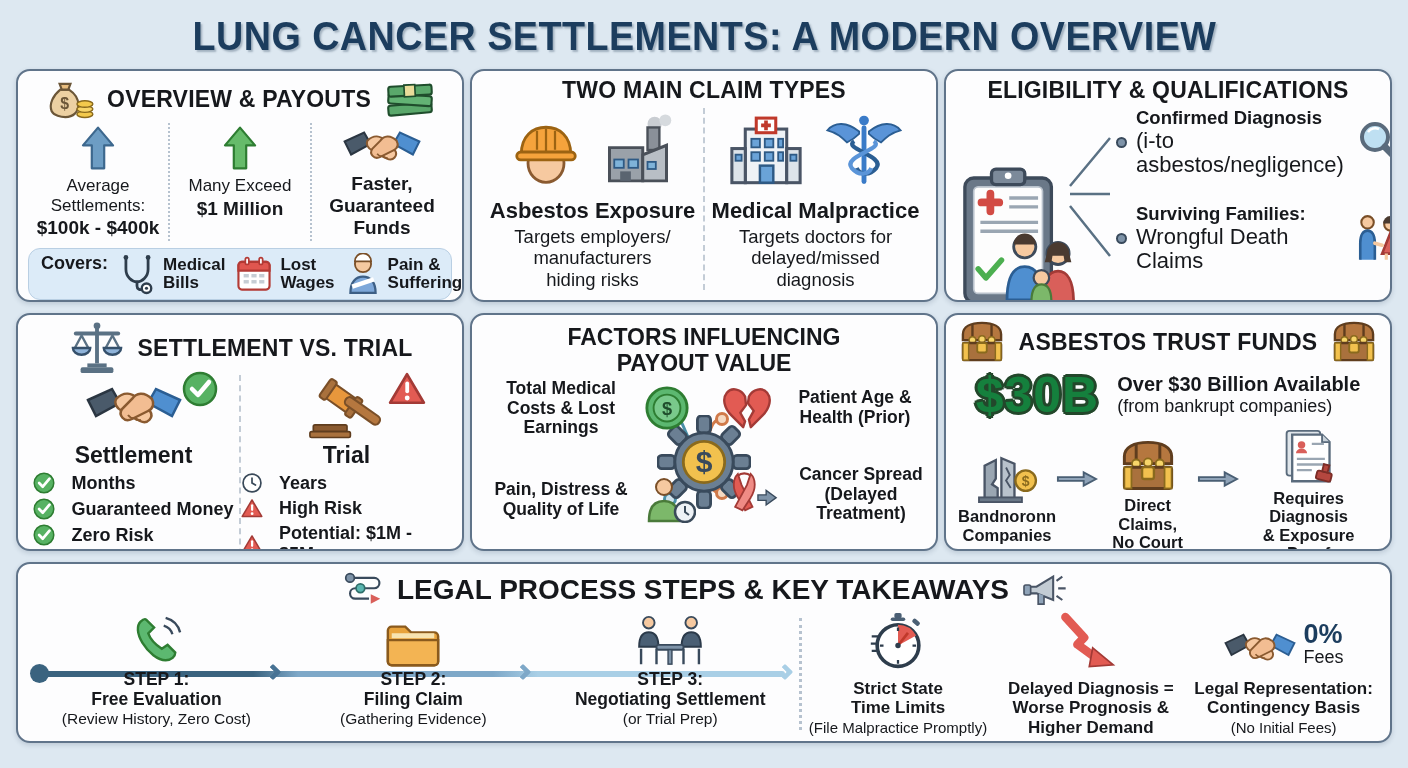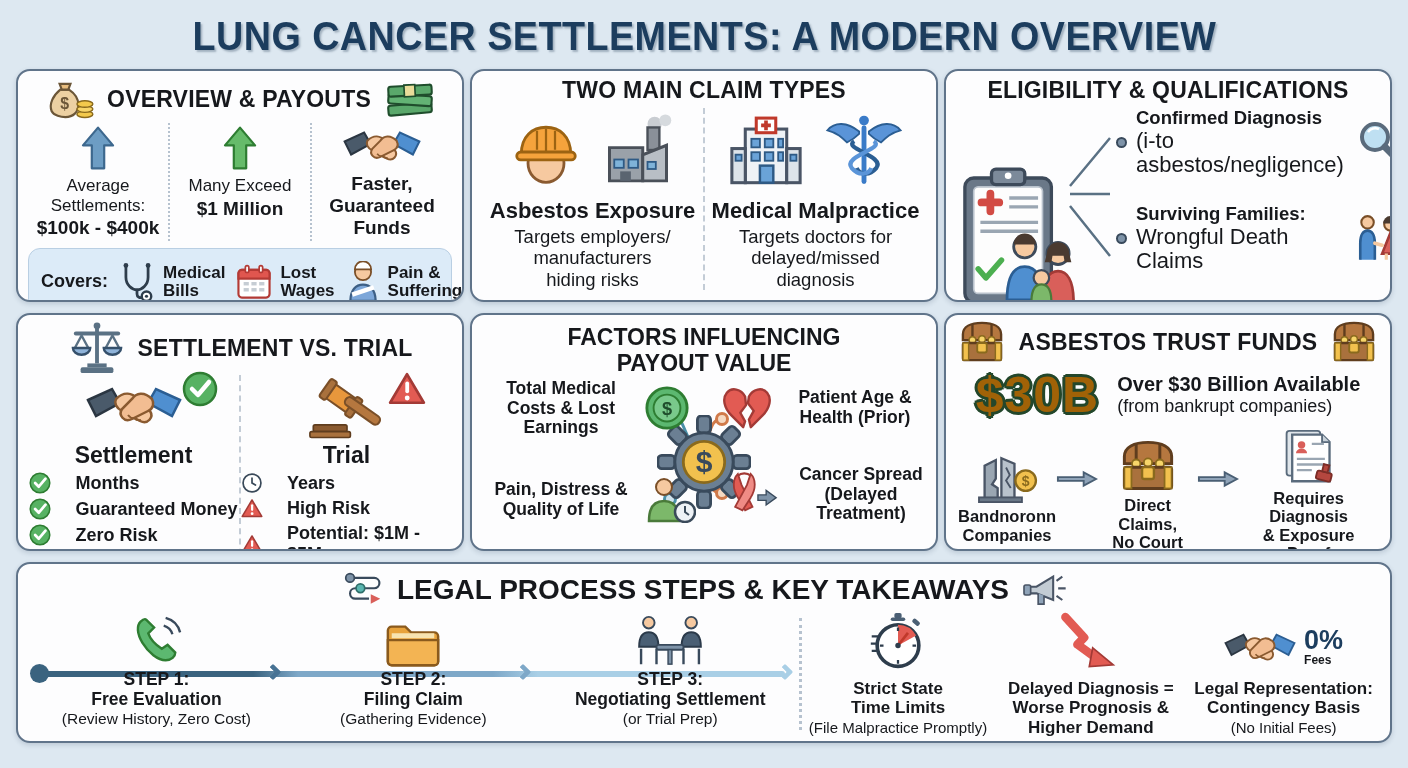--- a/index.html
+++ b/index.html
@@ -11,21 +11,21 @@
 .grid{display:grid;margin:0 16px;grid-template-columns:448px 468px 448px;grid-template-rows:233px 238px 181px;gap:11px 6px}
 .panel{background:#fdfdfe;border:2.5px solid #60748a;border-radius:14px;padding:6px 10px;box-shadow:0 2px 5px rgba(40,60,90,.18);position:relative;overflow:hidden}
 .ph{display:flex;align-items:center;justify-content:center;gap:12px}
 .ph h2{font-size:23px;font-weight:800;letter-spacing:.2px}
 
 .ov-cols{display:flex;margin-top:2px}
 .ov-col{flex:1;display:flex;flex-direction:column;align-items:center;text-align:center;padding:2px 4px}
 .ov-col+.ov-col{border-left:2px dotted #b6c2cf}
 .ov-col .t{font-size:17px;line-height:1.15;margin-top:5px}
 .ov-col .b{font-size:19px;font-weight:800;line-height:1.15;margin-top:2px}
-.covers{display:flex;align-items:center;gap:10px;background:#dcebf8;border:1.5px solid #b9cfe3;border-radius:12px;margin-top:7px;padding:12px 12px}
+.covers{display:flex;gap:10px;background:#dcebf8;border:1.5px solid #b9cfe3;border-radius:12px;margin-top:7px;padding:4px 12px}
 .cov-label{font-size:18px;font-weight:800}
 .cov-item{display:flex;align-items:center;gap:7px;flex:1;justify-content:center}
 .cov-t{font-size:17px;font-weight:600;line-height:1.08;text-align:left}
 
 .cl-body{display:flex;margin-top:4px}
 .cl-half{flex:1;text-align:center;padding:0 6px}
 .cl-half.first{border-right:2px dashed #c3ccd6}
 .cl-icons{display:flex;justify-content:center;gap:18px;align-items:flex-end;height:82px}
 .cl-h{font-size:22px;font-weight:800;margin-top:8px}
 .cl-d{font-size:18.5px;line-height:1.16;margin-top:2px}
@@ -41,31 +41,31 @@
 .el-n{font-size:22px;line-height:1.12}
 .el-icon{flex:none;width:52px;display:flex;justify-content:center}
 
 .sv-body{display:flex}
 .sv-half{flex:1;display:flex;flex-direction:column;align-items:center;padding-top:4px}
 .sv-half.first{border-right:2px dashed #c3ccd6}
 .sv-iconwrap{position:relative;height:58px;display:flex;align-items:center}
 .badge{position:absolute;top:-8px;right:-36px}
 .sv-h{font-size:23px;font-weight:800;margin:5px 0 3px}
 .sv-list{display:flex;flex-direction:column;gap:4px;text-align:left}
-.sv-li{display:flex;align-items:center;gap:24px;font-size:18px;font-weight:600}
+.sv-li{display:flex;align-items:center;gap:16px;font-size:18px;font-weight:600}
 
 .fa-title{text-align:center;font-size:23px;font-weight:800;line-height:1.15;margin-top:3px}
 .fa{position:absolute;display:flex;align-items:center;gap:8px;text-align:center;font-size:17.5px;font-weight:700;line-height:1.12;z-index:1}
 .fa .lbl{width:150px}
 .fa-tl{left:14px;top:64px}.fa-tr{right:6px;top:70px}.fa-bl{left:14px;top:162px}.fa-br{right:0;top:150px}
 .gear{position:absolute;left:50%;top:100px;transform:translateX(-50%);z-index:1}
 .fa-conn{position:absolute;left:0;top:0;z-index:0}
 
 .tr-amount{display:flex;align-items:center;justify-content:center;gap:18px;margin:3px 0 5px}
-.tr-big{font-size:50px;font-weight:900;color:#a16207;letter-spacing:1px;
+.tr-big{font-size:50px;font-weight:900;color:#15803d;letter-spacing:1px;
  text-shadow:3px 0 0 #23472b,-3px 0 0 #23472b,0 3px 0 #23472b,0 -3px 0 #23472b,2px 2px 0 #23472b,-2px -2px 0 #23472b,2px -2px 0 #23472b,-2px 2px 0 #23472b}
 .tr-amtext{text-align:left}
 .tr-amtext .b{font-size:20px;font-weight:800;line-height:1.15}
 .tr-amtext .n{font-size:18px;line-height:1.15}
 .tr-flow{display:flex;align-items:center;justify-content:space-between;padding:0 2px}
 .tr-item{display:flex;flex-direction:column;align-items:center;text-align:center;font-size:16.5px;font-weight:700;line-height:1.12;gap:4px}
 
 .pr-title{font-size:28px;font-weight:800}
 .pr-body{display:flex;height:124px;margin-top:2px}
 .pr-steps{width:57%;position:relative;display:flex}
@@ -80,21 +80,21 @@
 .st-b{font-size:17.5px;font-weight:800;line-height:1.12}
 .st-s{font-size:15.5px;margin-top:1px}
 .pr-div{border-left:3px dotted #b6c2cf;margin:6px 0}
 .pr-takes{flex:1;display:flex}
 .take{flex:1;display:flex;flex-direction:column;align-items:center;text-align:center;padding:0 4px}
 .tk-icon{height:58px;display:flex;align-items:flex-end;gap:8px}
 .tk-b{font-size:17px;font-weight:800;line-height:1.14;margin-top:9px}
 .tk-s{font-size:15px;margin-top:1px}
 .fees{display:flex;flex-direction:column;align-items:flex-start;line-height:1;padding-bottom:4px}
 .fees .pct{font-size:27px;font-weight:900;color:#1c3d5e}
-.fees .wrd{font-size:12px;font-weight:700}
+.fees .wrd{font-size:18px;font-weight:400}
 svg{display:block}
 </style>
 </head>
 <body>
 
 <h1><span class="ml">LUNG CANCER SETTLEMENTS: A MODERN OVERVIEW</span></h1>
 
 <div class="grid">
 
   <section class="panel">

